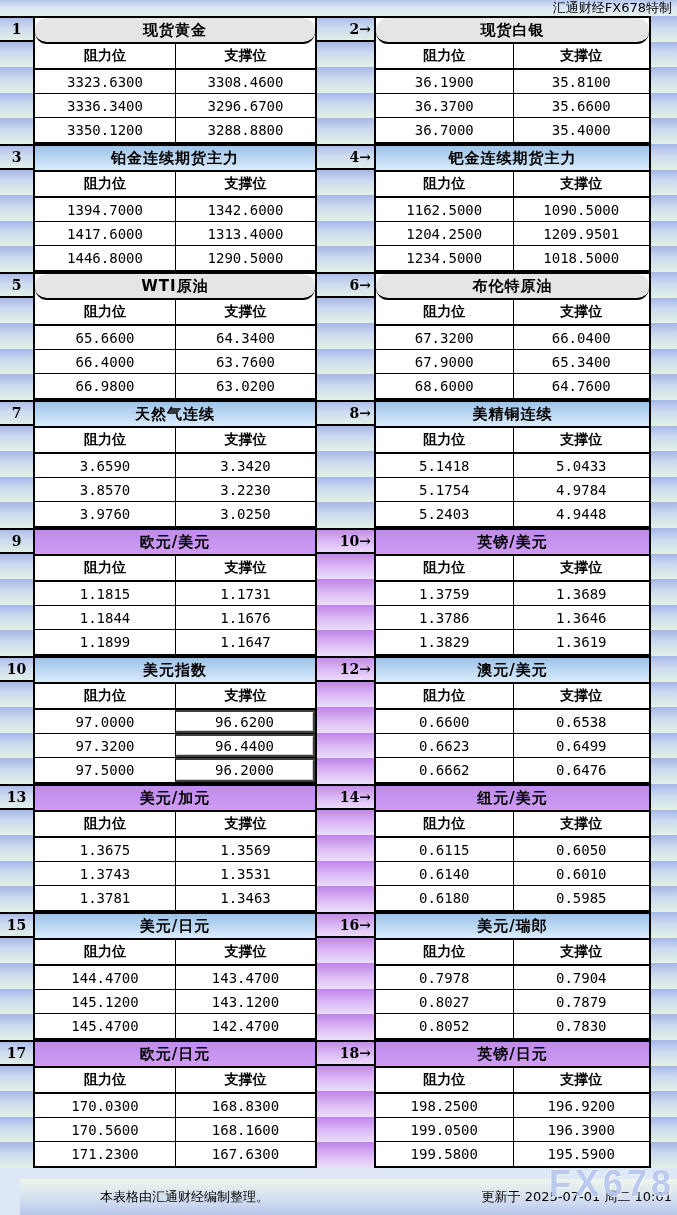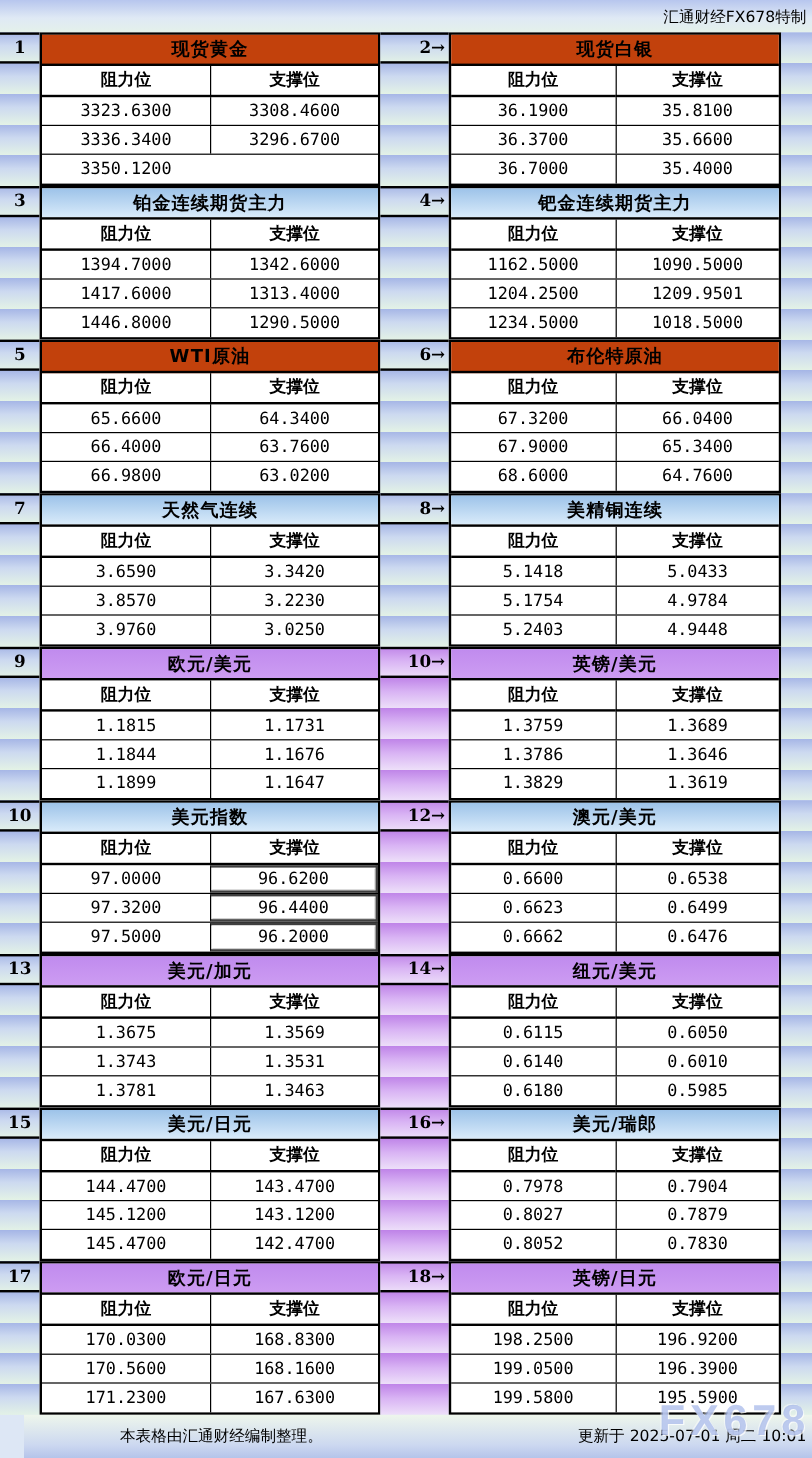--- a/index.html
+++ b/index.html
@@ -5,21 +5,21 @@
   * { box-sizing: border-box; margin: 0; padding: 0; }
   html,body { width:677px; height:1215px; }
   body {
     font-family:"DejaVu Sans","Liberation Sans",sans-serif;
     background:#dde7f5;
     position:relative;
     overflow:hidden;
   }
   
   .topbar {
-    height:27px;
+    height:16px;
     background:linear-gradient(180deg,#b7c6ee 0%,#dfe9f5 55%,#e4f1ea 100%);
     display:flex; align-items:center; justify-content:flex-end;
     padding-right:5px; font-size:13px; color:#000;
   }
   
   #sections-grid {
     display:grid;
     grid-template-columns:33px 284px 57px 277px 26px;
     grid-auto-rows:128px;
   }
@@ -43,21 +43,21 @@
   
   .section {
     border:2px solid #000; background:#fff;
     display:grid; grid-template-rows:26px 26px 1fr 1fr 1fr;
   }
   .title {
     border-bottom:2px solid #000;
     display:flex; align-items:center; justify-content:center;
     font-weight:bold; font-size:15px; letter-spacing:1px;
   }
-  .t-yellow { background:#c2410c; }
+  .t-yellow { background:#e5e5e5;border-radius:12px; }
   .t-blue   { background:linear-gradient(180deg,#9dc3e9 0%,#c7dff5 70%,#d9ebfa 100%); }
   .t-purple { background:linear-gradient(180deg,#c08bee 0%,#cd9cf2 100%); }
   .trow { display:grid; grid-template-columns:1fr 1fr; }
   .trow .cell { display:flex; align-items:center; justify-content:center; }
   .trow .cell + .cell { border-left:1px solid #000; }
   .hdr .cell { font-weight:bold; font-size:14px; border-bottom:2px solid #000; }
   .data:not(:last-child) { border-bottom:1px solid #000; }
   .vcell {
     font-family:"DejaVu Sans Mono","Liberation Mono",monospace;
     font-size:14px;
@@ -102,20 +102,21 @@
     <div class="trow data">
       <div class="cell vcell">3323.6300</div>
       <div class="cell vcell sup">3308.4600</div>
     </div>
     <div class="trow data">
       <div class="cell vcell">3336.3400</div>
       <div class="cell vcell sup">3296.6700</div>
     </div>
     <div class="trow data">
       <div class="cell vcell">3350.1200</div>
+      <div class="cell vcell sup">3288.8800</div>
     </div>
   </div>
     <div class="gutter arrow">
       <div class="band">2→</div>
     </div>
     <div class="section">
     <div class="title t-yellow">现货白银</div>
     <div class="trow hdr">
       <div class="cell">阻力位</div>
       <div class="cell">支撑位</div>

